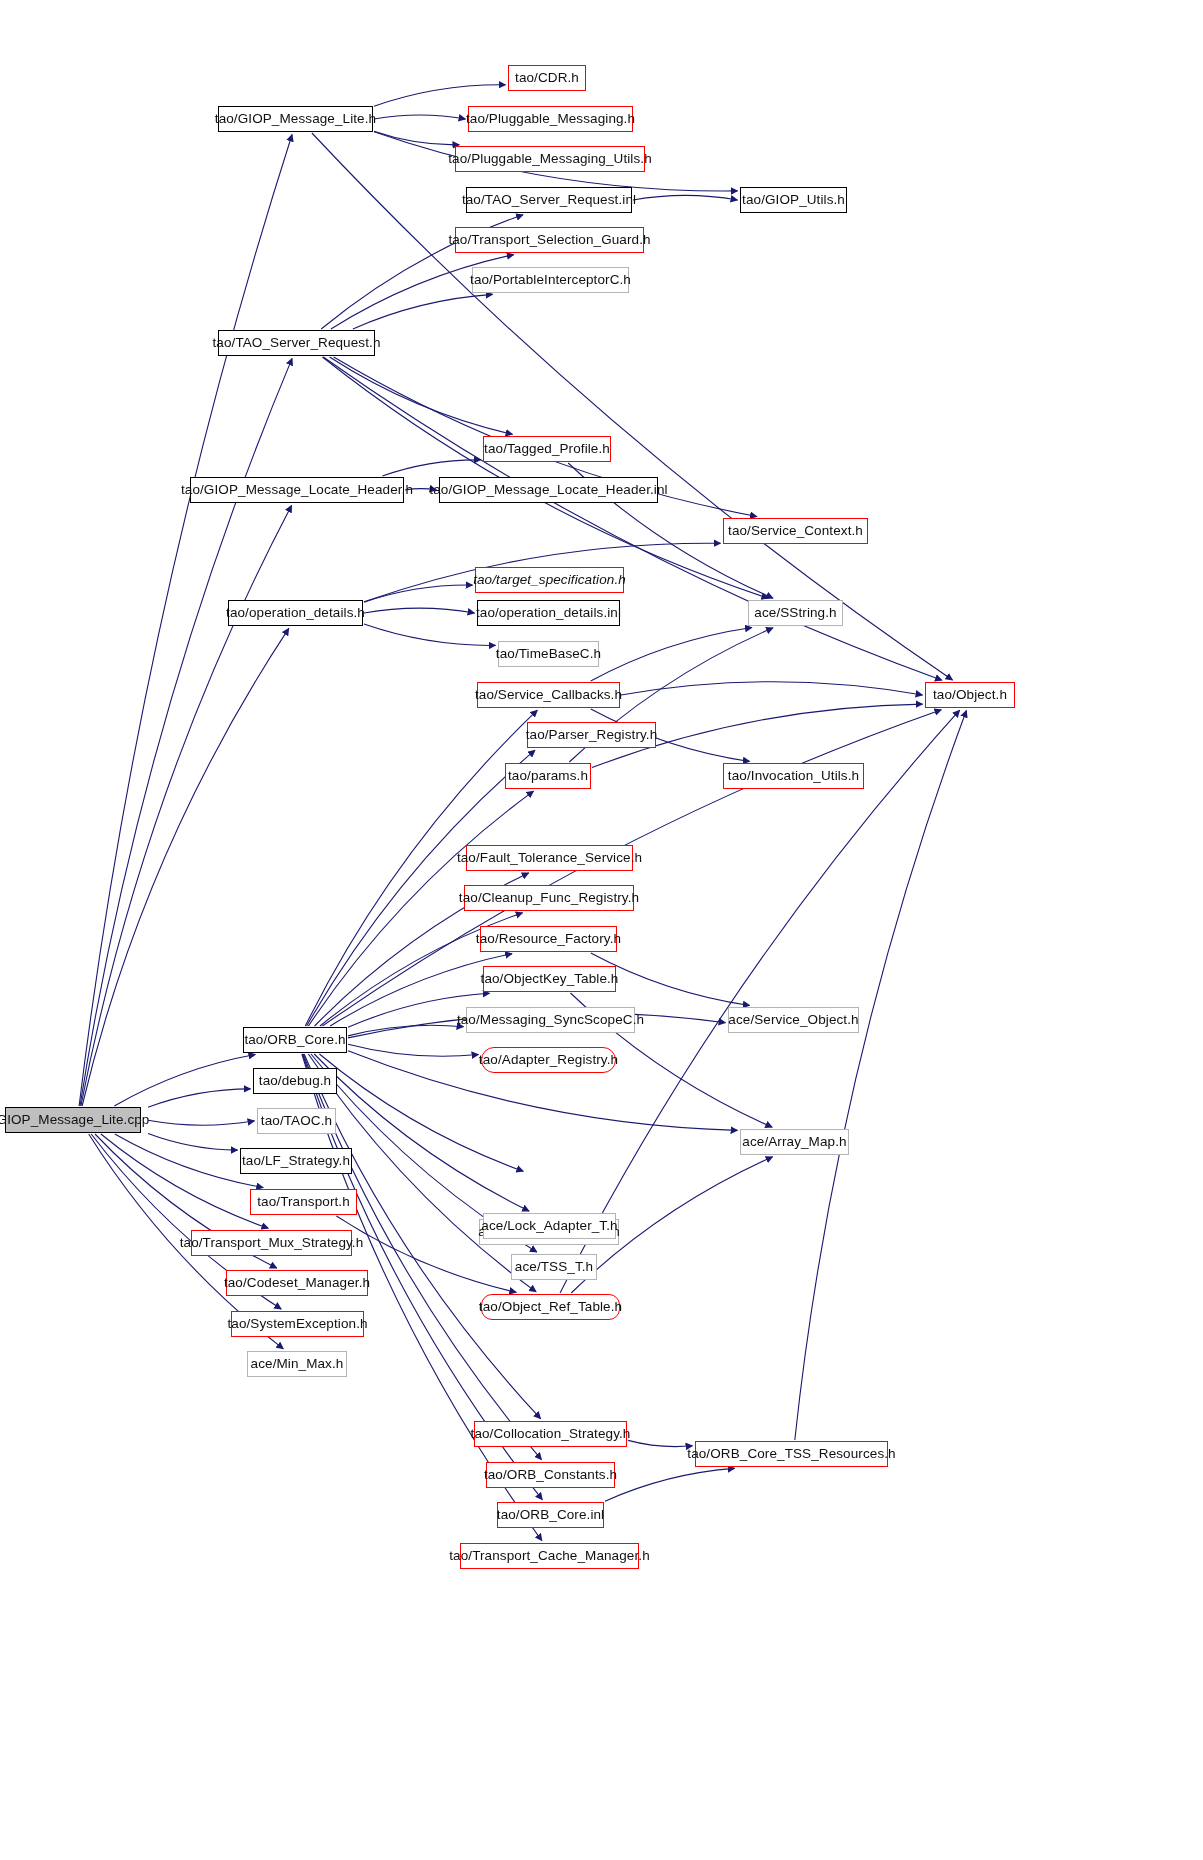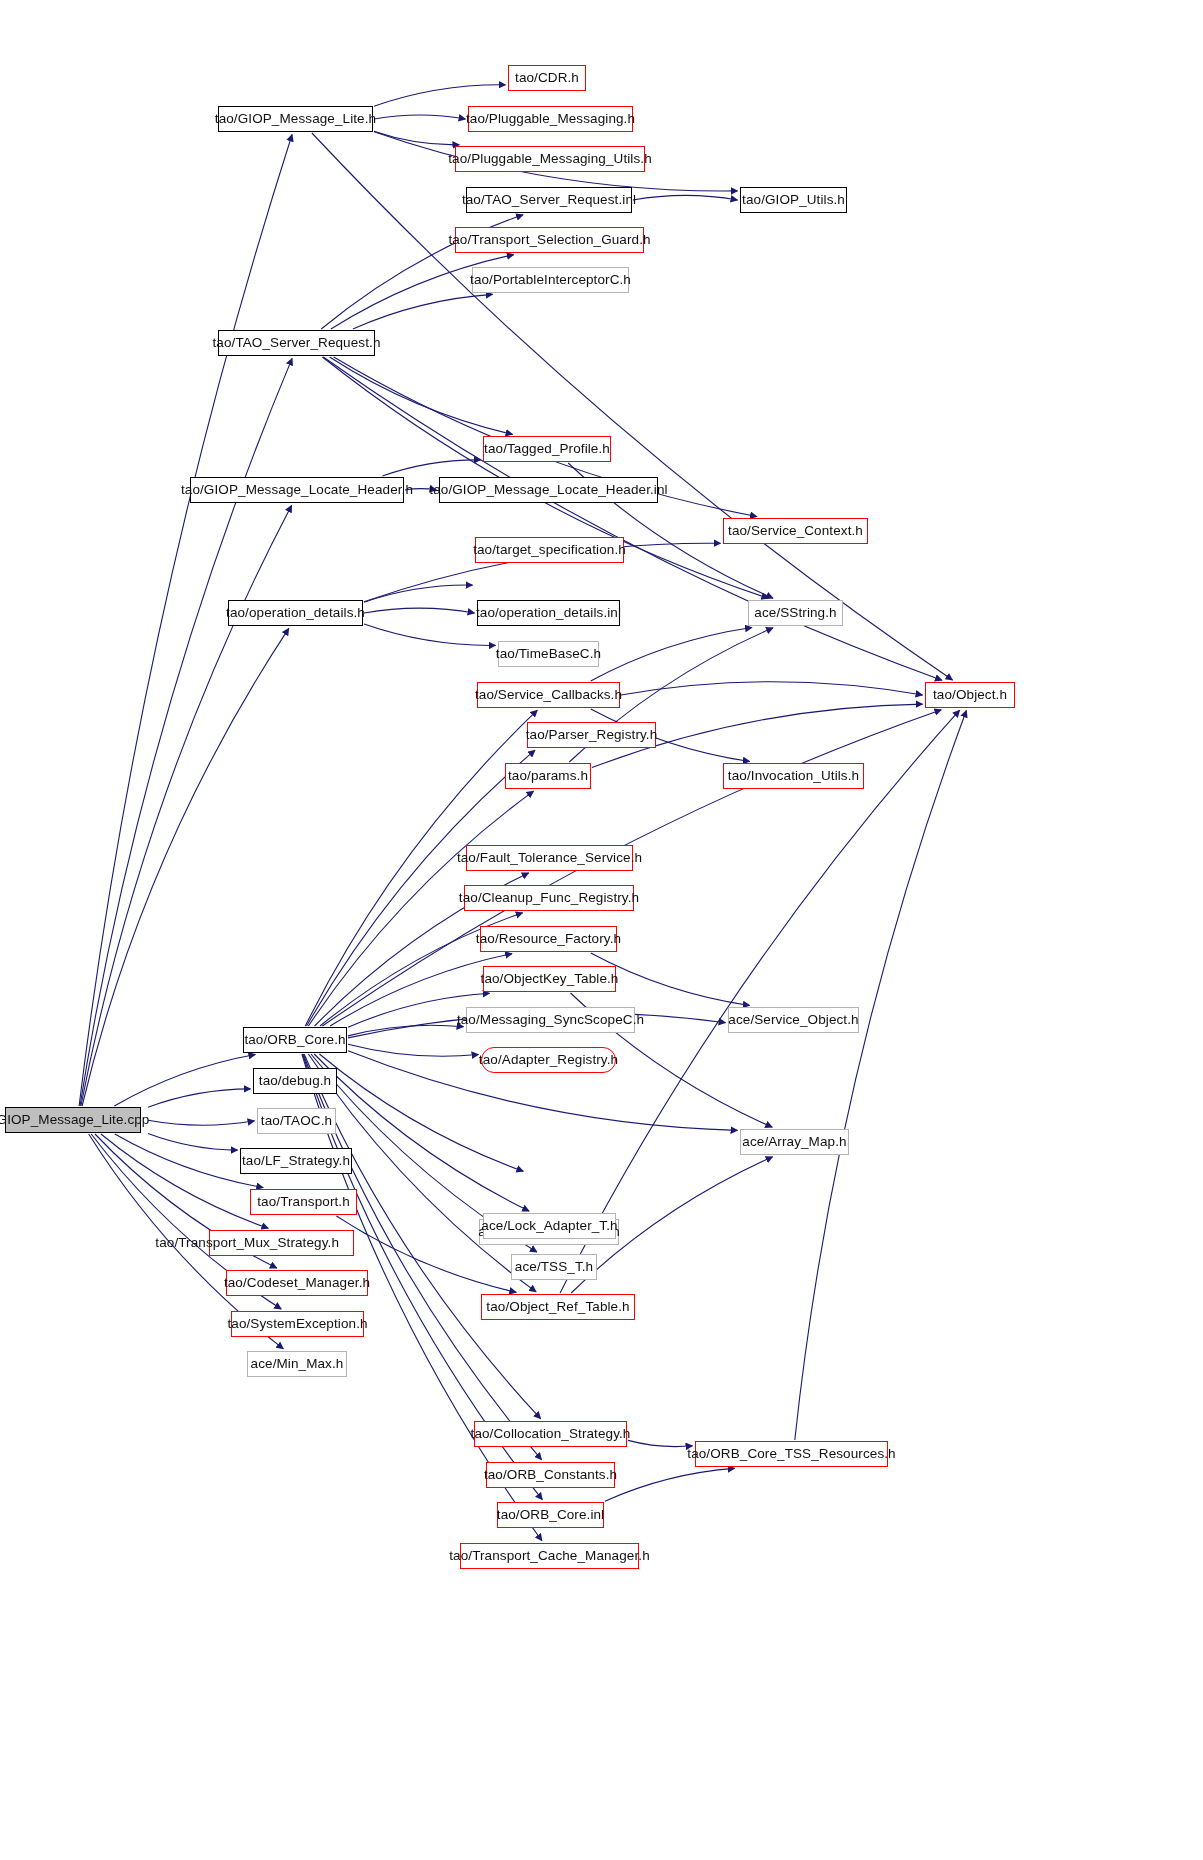--- a/index.html
+++ b/index.html
@@ -166,21 +166,21 @@
       </div>
       <div class="node black" style="left: 190px; top: 477px; width: 214px;">
         <span class="node-label">tao/GIOP_Message_Locate_Header.h</span>
       </div>
       <div class="node black" style="left: 439px; top: 477px; width: 219px;">
         <span class="node-label">tao/GIOP_Message_Locate_Header.inl</span>
       </div>
       <div class="node red" style="left: 723px; top: 518px; width: 145px;">
         <span class="node-label">tao/Service_Context.h</span>
       </div>
-      <div class="node red" style="left: 475px; top: 537px; width: 149px;">
+      <div class="node red" style="left: 475px; top: 567px; width: 149px; font-style: italic;">
         <span class="node-label">tao/target_specification.h</span>
       </div>
       <div class="node black" style="left: 228px; top: 600px; width: 135px;">
         <span class="node-label">tao/operation_details.h</span>
       </div>
       <div class="node black" style="left: 477px; top: 600px; width: 143px;">
         <span class="node-label">tao/operation_details.inl</span>
       </div>
       <div class="node gray" style="left: 498px; top: 641px; width: 101px;">
         <span class="node-label">tao/TimeBaseC.h</span>
@@ -241,30 +241,30 @@
       </div>
       <div class="node gray" style="left: 479px; top: 1173px; width: 140px; margin-top: 46px;">
         <span class="node-label">ace/Thread_Manager.h</span>
       </div>
       <div class="node red" style="left: 250px; top: 1189px; width: 107px;">
         <span class="node-label">tao/Transport.h</span>
       </div>
       <div class="node gray" style="left: 483px; top: 1213px; width: 133px;">
         <span class="node-label">ace/Lock_Adapter_T.h</span>
       </div>
-      <div class="node red" style="left: 209px; top: 1230px; width: 145px; justify-content: flex-end;">
+      <div class="node red" style="left: 191px; top: 1230px; width: 161px;">
         <span class="node-label">tao/Transport_Mux_Strategy.h</span>
       </div>
       <div class="node gray" style="left: 511px; top: 1254px; width: 86px;">
         <span class="node-label">ace/TSS_T.h</span>
       </div>
       <div class="node red" style="left: 226px; top: 1270px; width: 142px;">
         <span class="node-label">tao/Codeset_Manager.h</span>
       </div>
-      <div class="node red" style="left: 481px; top: 1294px; width: 154px;">
+      <div class="node red" style="left: 481px; top: 1294px; width: 139px; border-radius: 11px;">
         <span class="node-label">tao/Object_Ref_Table.h</span>
       </div>
       <div class="node red" style="left: 231px; top: 1311px; width: 133px;">
         <span class="node-label">tao/SystemException.h</span>
       </div>
       <div class="node gray" style="left: 247px; top: 1351px; width: 100px;">
         <span class="node-label">ace/Min_Max.h</span>
       </div>
       <div class="node red" style="left: 474px; top: 1421px; width: 153px;">
         <span class="node-label">tao/Collocation_Strategy.h</span>

